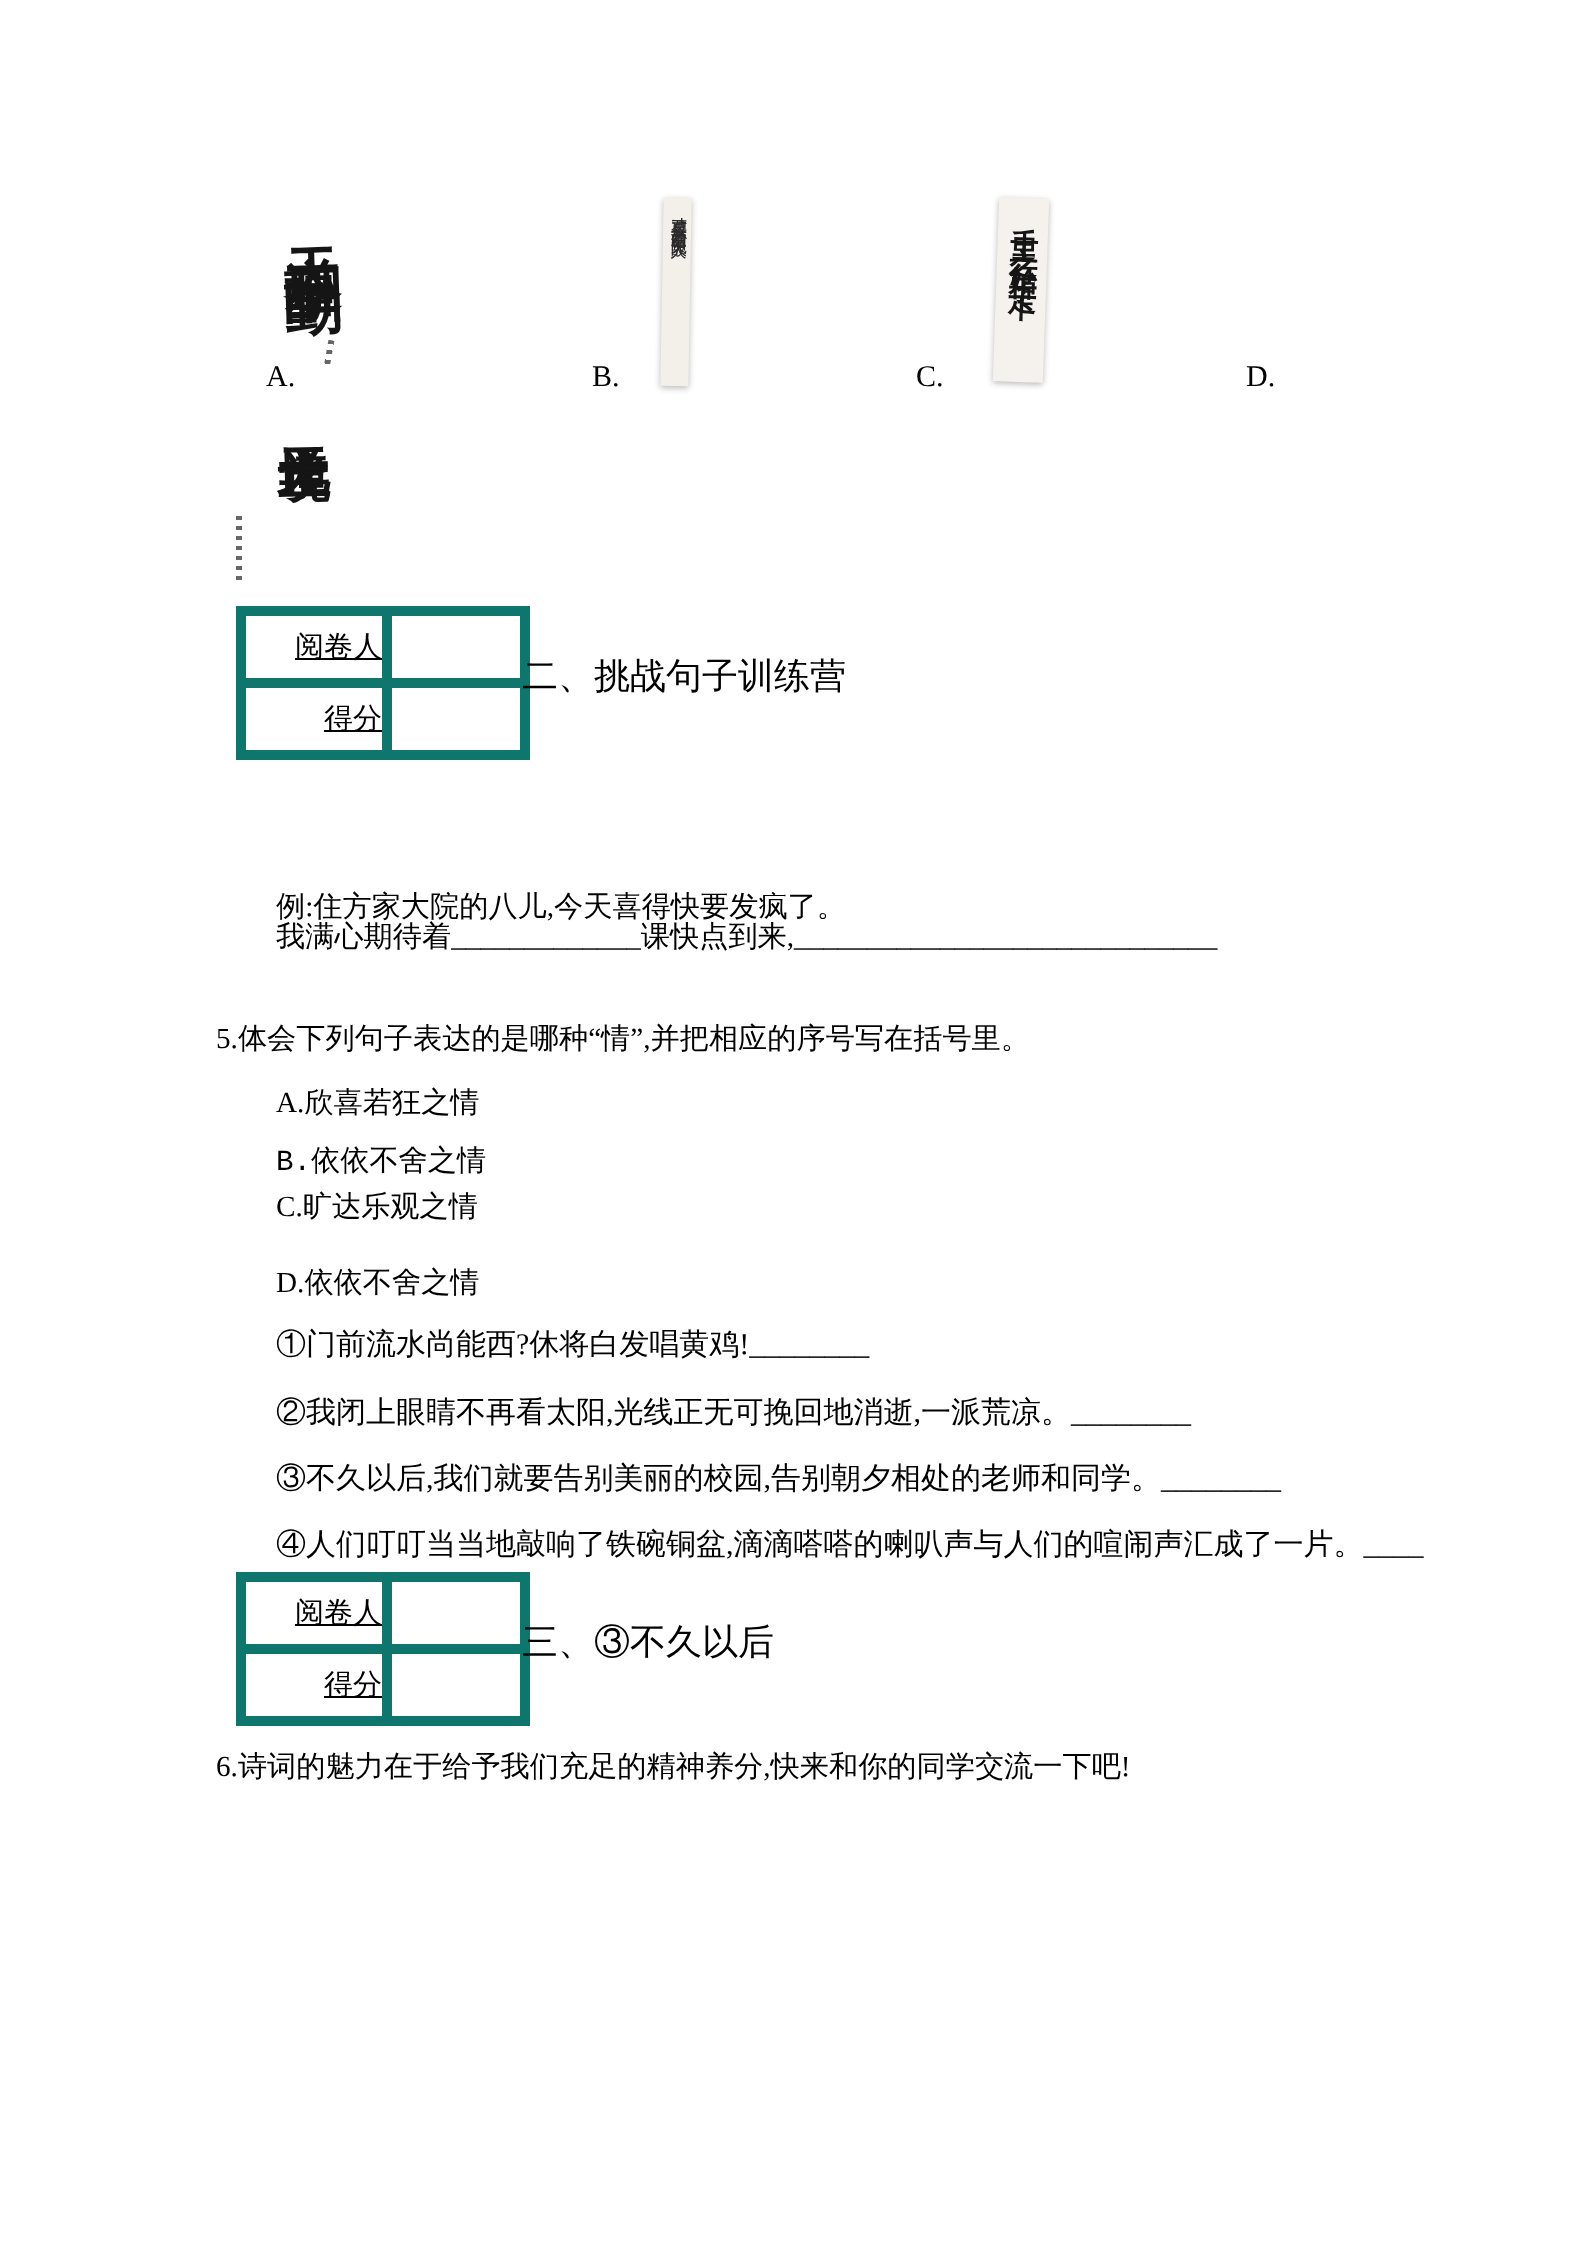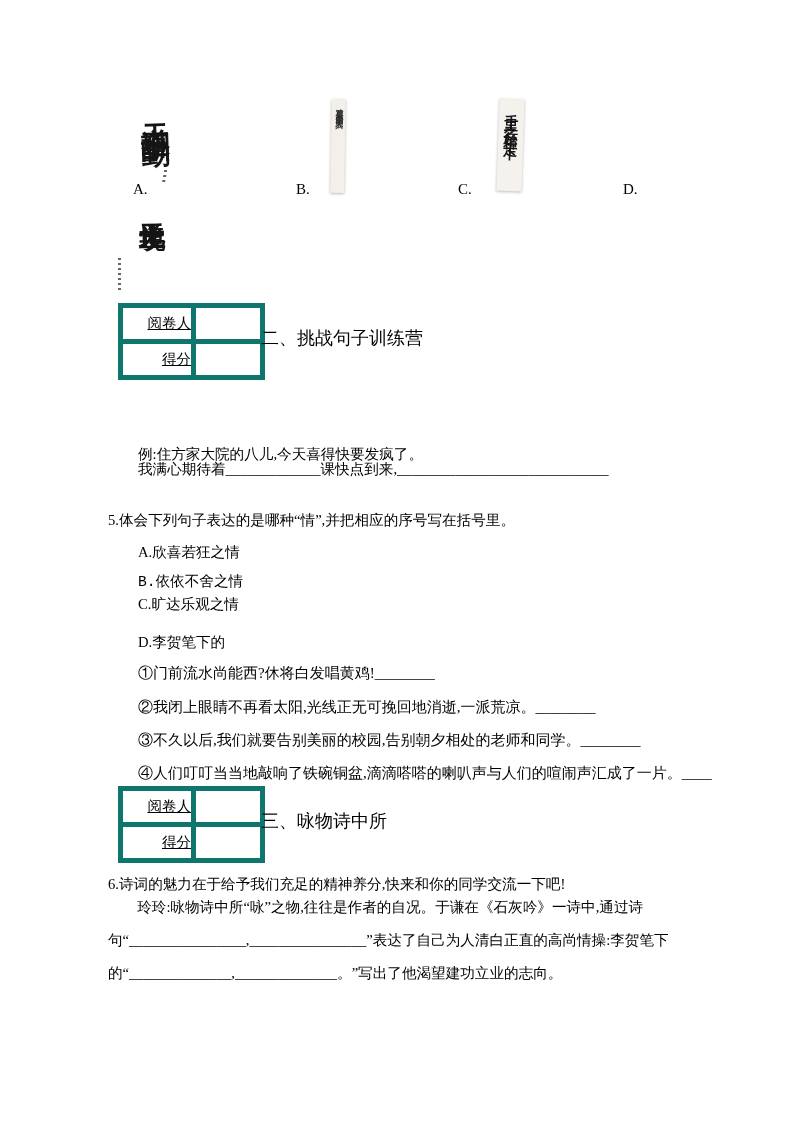--- a/index.html
+++ b/index.html
@@ -78,36 +78,35 @@
     </table>
   <div class="sec-title sec2">二、挑战句子训练营</div>
 
   <div class="para indent q4ex">例:住方家大院的八儿,今天喜得快要发疯了。</div>
   <div class="para indent q4fill">我满心期待着_____________课快点到来,_____________________________</div>
 
   <div class="para q5stem">5.体会下列句子表达的是哪种“情”,并把相应的序号写在括号里。</div>
   <div class="para indent optA">A.欣喜若狂之情</div>
   <div class="para indent optB">B.依依不舍之情</div>
   <div class="para indent optC">C.旷达乐观之情</div>
-  <div class="para indent optD">D.李贺笔下的</div>
+  <div class="para indent optD">D.依依不舍之情</div>
   <div class="para indent item it1">①门前流水尚能西?休将白发唱黄鸡!________</div>
   <div class="para indent item it2">②我闭上眼睛不再看太阳,光线正无可挽回地消逝,一派荒凉。________</div>
   <div class="para indent item it3">③不久以后,我们就要告别美丽的校园,告别朝夕相处的老师和同学。________</div>
   <div class="para indent item it4">④人们叮叮当当地敲响了铁碗铜盆,滴滴嗒嗒的喇叭声与人们的喧闹声汇成了一片。____</div>
 
   <table class="score-table t2">
     <tbody>
         <tr>
       <td class="lbl">阅卷人</td>
       <td class="blank"></td>
     </tr>
     <tr>
       <td class="lbl">得分</td>
       <td class="blank"></td>
     </tr>
   </tbody>
     </table>
-  <div class="sec-title sec3">三、咏物诗中所</div>
+  <div class="sec-title sec3">三、③不久以后</div>
 
   <div class="para q6stem">6.诗词的魅力在于给予我们充足的精神养分,快来和你的同学交流一下吧!</div>
-  <div class="para ling">玲玲:咏物诗中所“咏”之物,往往是作者的自况。于谦在《石灰吟》一诗中,通过诗句“________________,________________”表达了自己为人清白正直的高尚情操:李贺笔下的“______________,______________。”写出了他渴望建功立业的志向。</div>
 
 </div>
 
 </body></html>

